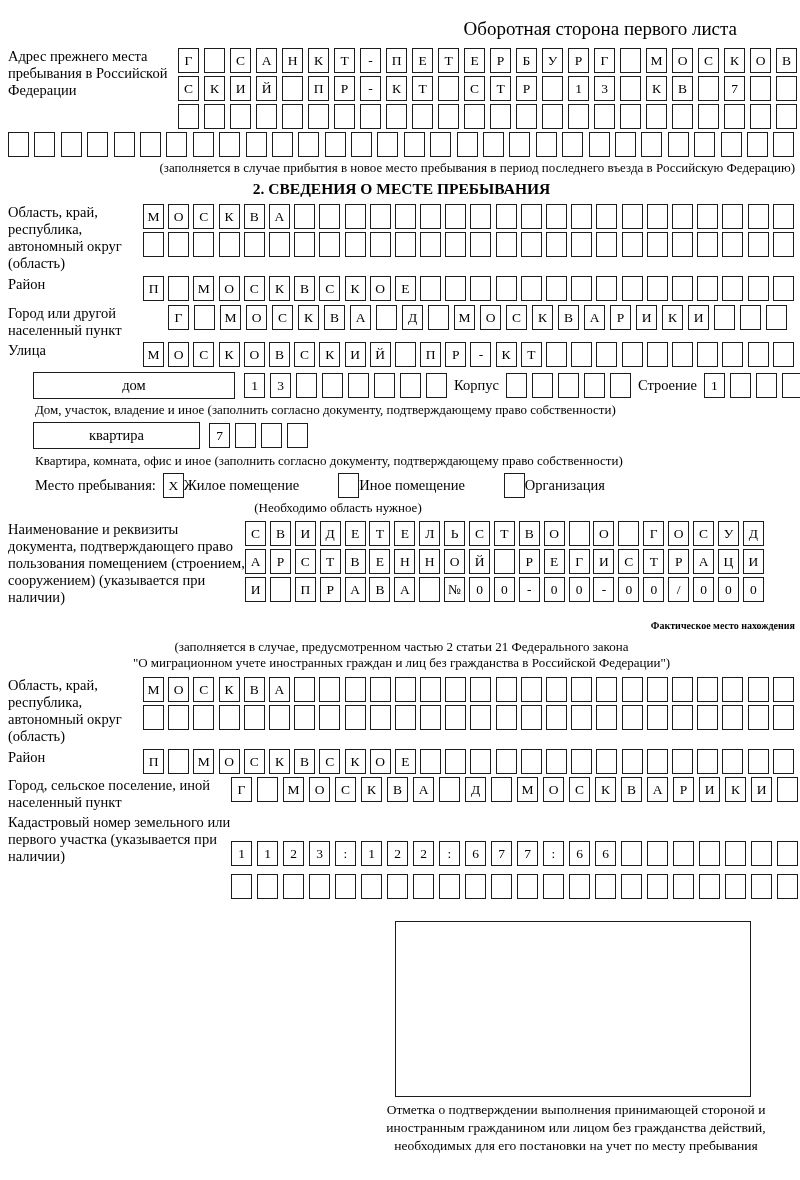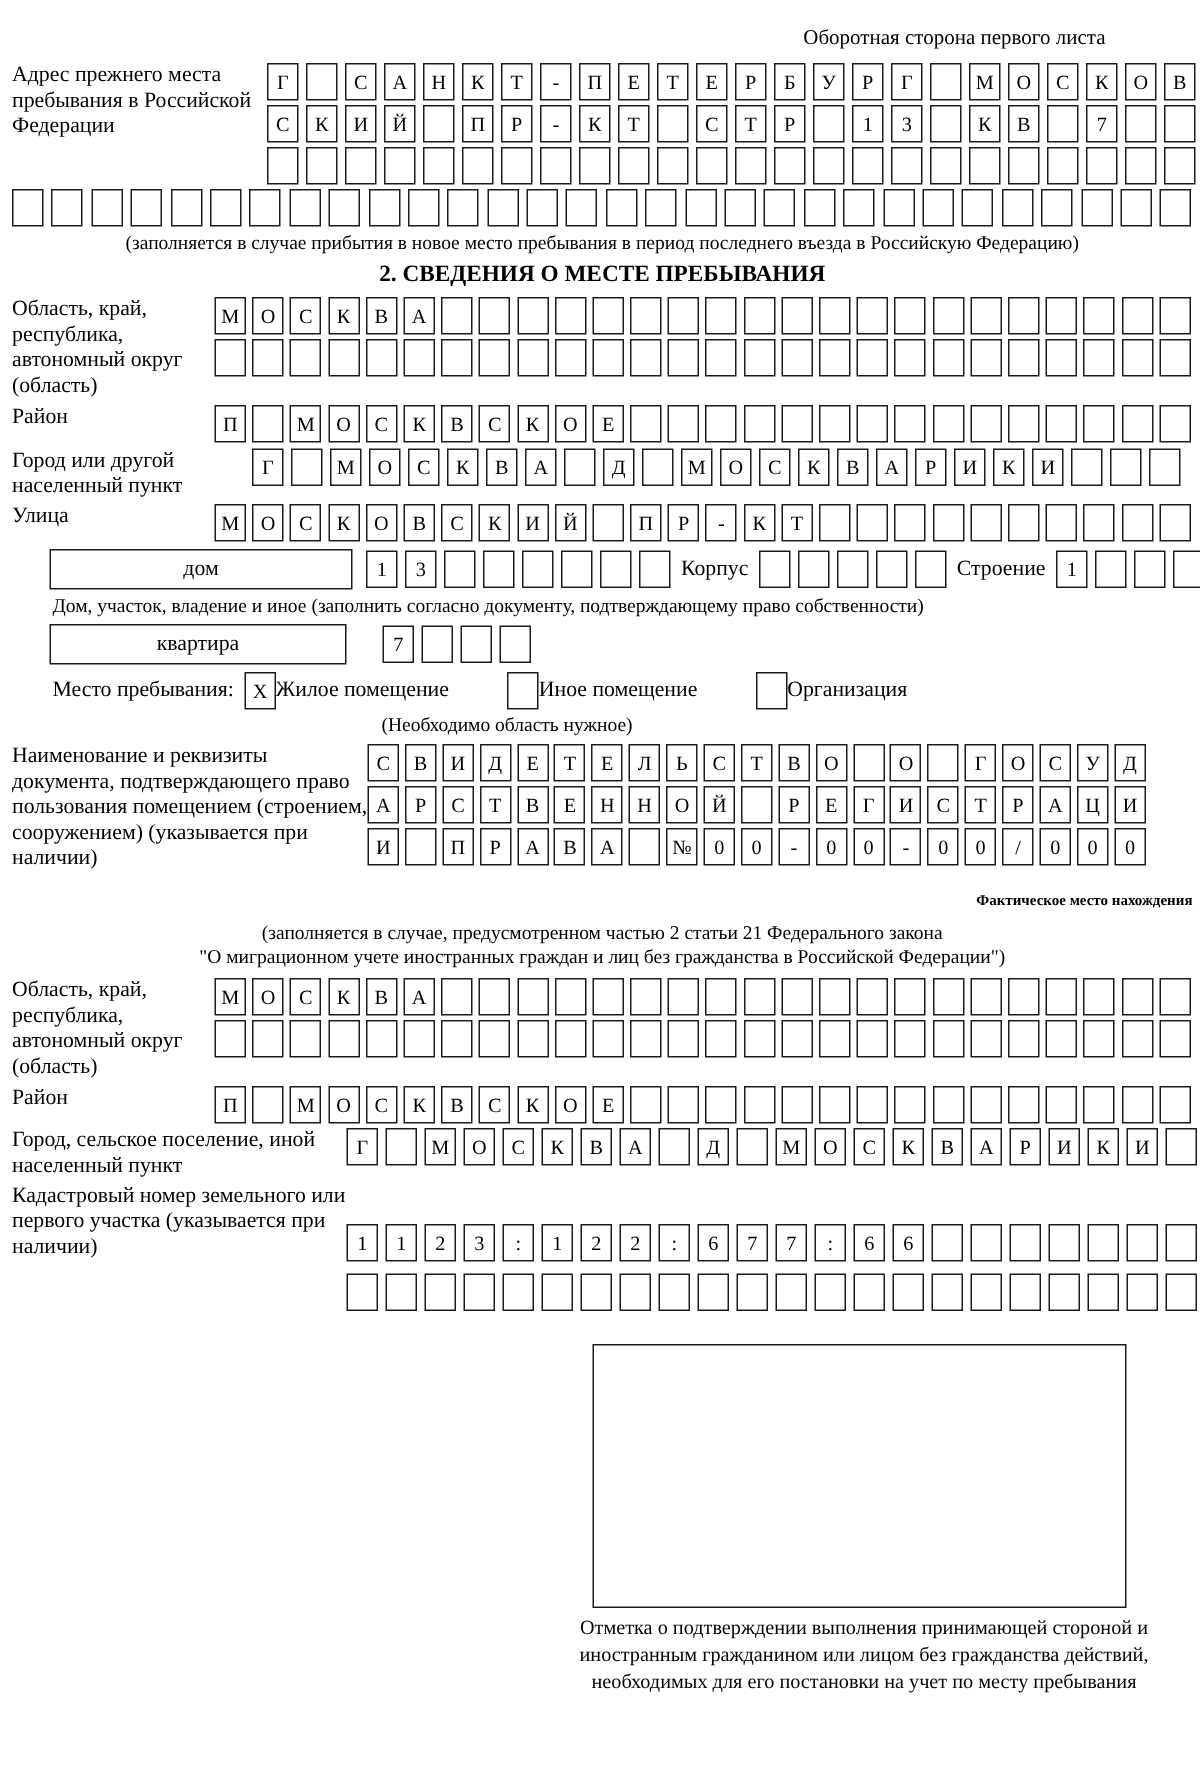--- a/index.html
+++ b/index.html
@@ -1,19 +1,19 @@
 <!DOCTYPE html>
 <html><head>
 <meta charset="utf-8">
 <style>
   html,body{margin:0;padding:0;background:#fff;}
   body{width:800px;height:1180px;color:#000;font-family:"Liberation Serif","DejaVu Serif",serif;overflow:hidden;}
   .page{padding:4px 5px 0 8px;box-sizing:border-box;width:800px;}
 
-  .note{ text-align:right; padding-right:58px; font-size:14px; margin-top:14px;}
+  .note{ text-align:right; padding-right:58px; font-size:19px; margin-top:14px;}
 
   .frow{display:flex; align-items:flex-start;}
   .lbl{font-size:14.5px; line-height:17px; flex:none;}
   .w170{width:170px;}
   .w100{width:135px; padding-right:10px; box-sizing:border-box;}
   .w125{width:135px; padding-right:6px; box-sizing:border-box;}
   .w160{width:160px;}
   .w237{width:237px;}
   .w218{width:223px;}
 
@@ -23,29 +23,29 @@
   .g42 .cell{margin-right:4.2px;}
   .g54 .cell{margin-right:5.4px;}
   .g4 .cell{margin-right:3.9px;}
   .boxes .cell:last-child{margin-right:0;}
   .cell{box-sizing:border-box; width:21px; height:25px; border:1.6px solid #1c1c1c; flex:none;
         display:flex; align-items:center; justify-content:center;
         font-size:13.5px; line-height:1;}
   .inb{display:inline-flex; vertical-align:middle; margin-bottom:0;}
 
   .caption{font-size:13px; line-height:15px;}
-  .cap-center{text-align:center; margin-top:3px; margin-bottom:2px;}
+  .cap-center{text-align:right; margin-top:3px; margin-bottom:2px;}
   .sec-title{text-align:center; font-weight:bold; font-size:15.5px; margin:5px 0 6px 0;}
 
   .mt3{margin-top:3px;} .mt4{margin-top:4px;} .mt5{margin-top:5px;} .mt6{margin-top:6px;} .mt8{margin-top:8px;}
 
   .widebox{box-sizing:border-box; border:1.6px solid #1c1c1c; height:27px; display:flex;
            align-items:center; justify-content:center; font-size:14.5px; flex:none;}
   .dom-box{width:202px; margin-left:25px; margin-right:9px;}
-  .kv-box{width:198px; margin-left:25px; margin-right:24px;}
+  .kv-box{width:167px; margin-left:25px; margin-right:9px;}
   .inline-lbl{font-size:14.5px; margin:0 7px; line-height:27px;}
 
   .stay-row{display:flex; align-items:center; font-size:14.5px;}
   .stay-row .cell{margin:0 9px 0 7px;}
   .stay-gap{width:32px; flex:none;}
 
   .center-block{text-align:center; font-size:13px; line-height:16px;}
   .fact-title{text-align:right; font-weight:bold; font-size:10px; margin:14px 0 8px 0;}
 
   .cad-rows{padding-top:27px;}
@@ -370,20 +370,21 @@
 
   <div class="frow mt5" style="align-items:center;">
     <div class="widebox kv-box">квартира</div>
     <div class="boxes g5" style="margin-bottom:0;">
         <span class="cell">7</span>
         <span class="cell"></span>
         <span class="cell"></span>
         <span class="cell"></span>
       </div>
   </div>
+  <div class="caption mt4" style="margin-left:27px;">Квартира, комната, офис и иное (заполнить согласно документу, подтверждающему право собственности)</div>
 
   <div class="stay-row mt5">
     <span style="margin-left:27px;">Место пребывания:</span>
     <span class="boxes inb">
         <span class="cell">X</span>
       </span>
     <span>Жилое помещение</span>
     <span class="stay-gap"></span>
     <span class="boxes inb">
         <span class="cell"></span>

